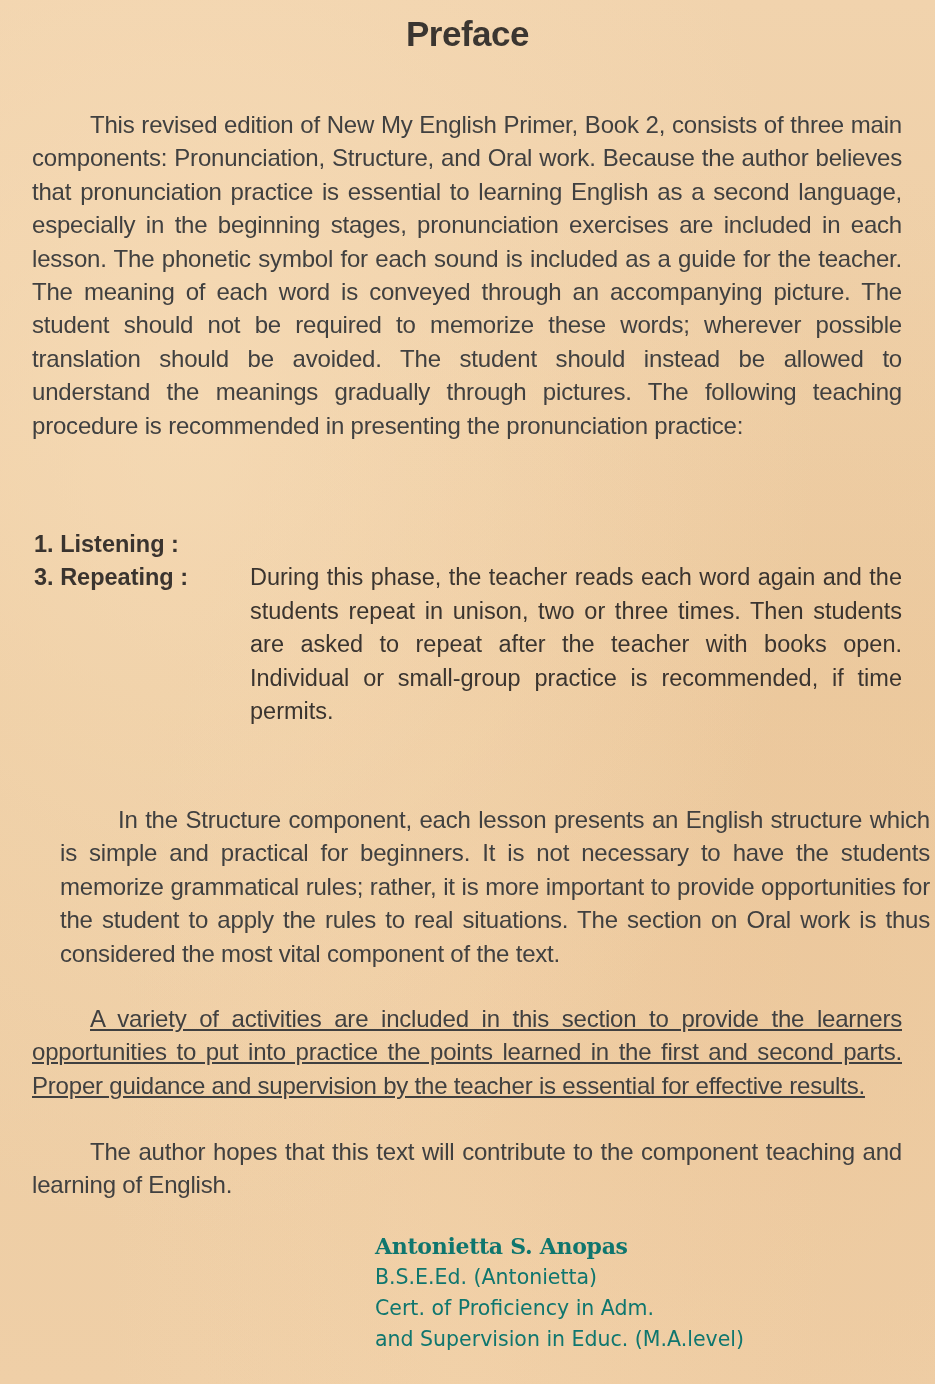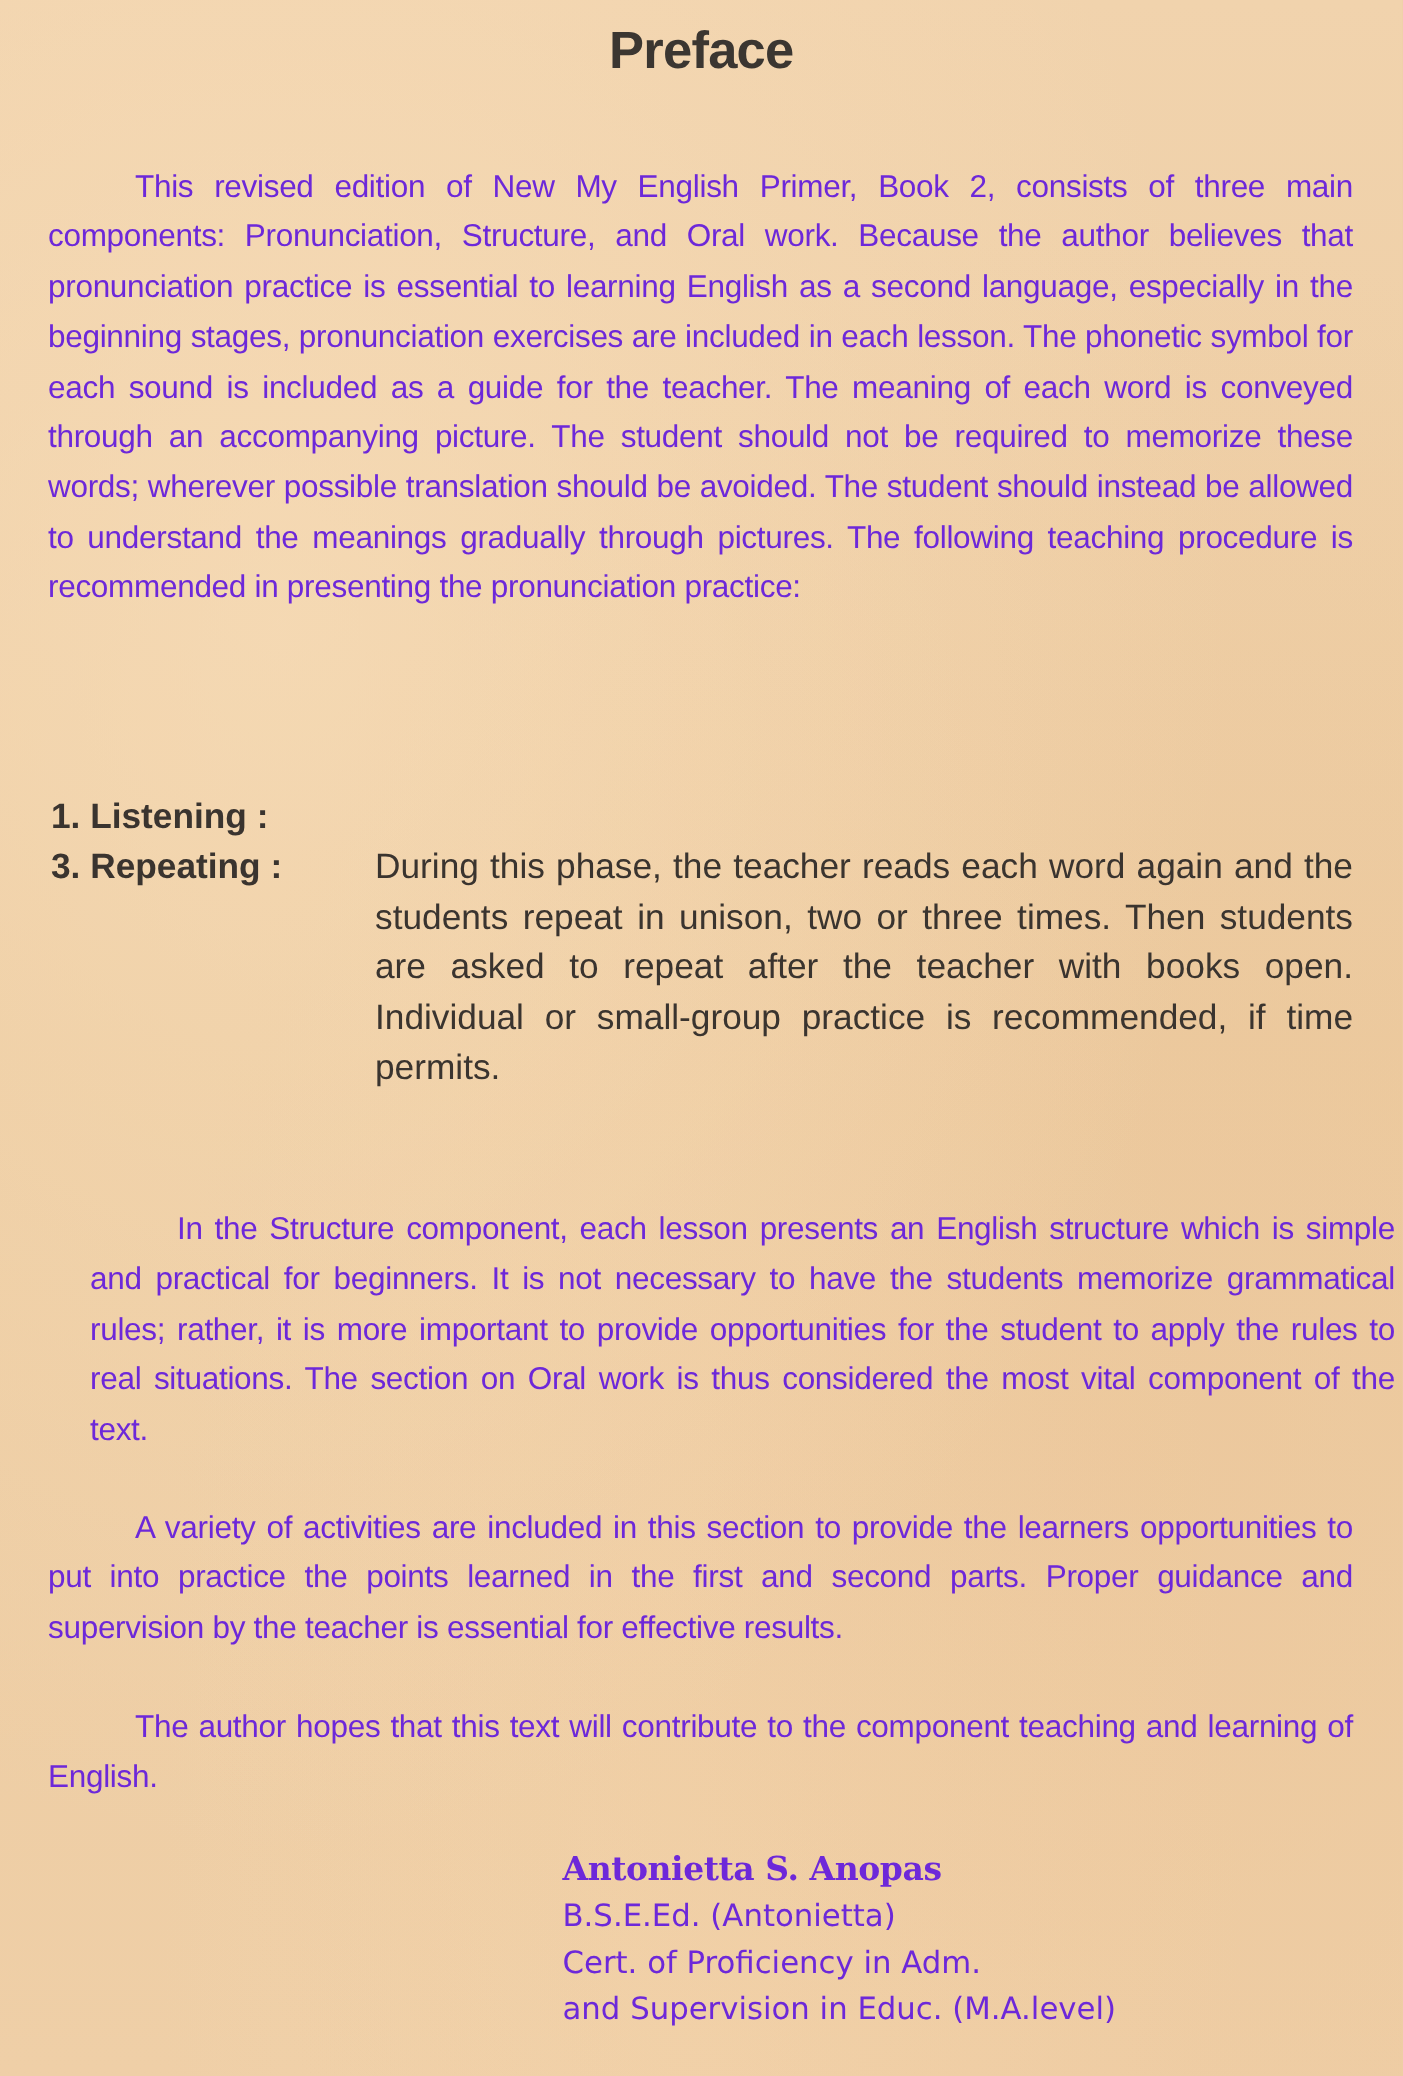--- a/index.html
+++ b/index.html
@@ -15,36 +15,36 @@
     font-family: "Liberation Sans", "DejaVu Sans", sans-serif;
   }
   .page { position: relative; width: 935px; height: 1119px; }
   .title {
     position: absolute; top: 14px; left: 0; width: 935px;
     text-align: center; font-weight: bold; font-size: 35px;
     letter-spacing: -0.5px; color: #3b3631;
   }
   .body-text {
     position: absolute; left: 32px; width: 870px;
-    font-size: 21px; line-height: 33.4px; color: #6d28d9;
+    font-size: 24px; line-height: 33.4px; color: #404040;
     letter-spacing: -0.2px;
   }
   .para { text-align: justify; margin: 0; }
   .para.indent { text-indent: 58px; }
   #p1 { top: 108px; }
   .steps { position: absolute; left: 32px; width: 870px; top: 528px; font-size: 23.5px; line-height: 33.4px; }
   .step { display: flex; margin: 0; }
   .step-label { width: 216px; flex: none; font-weight: bold; color: #3a342f; padding-left: 2px; }
   .step-text { flex: 1; text-align: justify; }
   #p2 { top: 803px; margin-left: 28px; }
-  #p3 { top: 1002px; }
+  #p3 { top: 1002px; text-decoration: underline; }
   #p4 { top: 1135px; }
   .signature {
     position: absolute; left: 375px; top: 1231px;
-    font-family: "DejaVu Sans", sans-serif; font-size: 20.5px; line-height: 31px; color: #6d28d9;
+    font-family: "DejaVu Sans", sans-serif; font-size: 20.5px; line-height: 31px; color: #0f766e;
   }
   .sig-name { font-family: "DejaVu Serif", serif; font-weight: bold; font-size: 22px; letter-spacing: -0.3px; }
 </style>
 </head>
 <body>
 
 <div class="page">
   <div class="title">Preface</div>
 
   <div class="body-text" id="p1">

